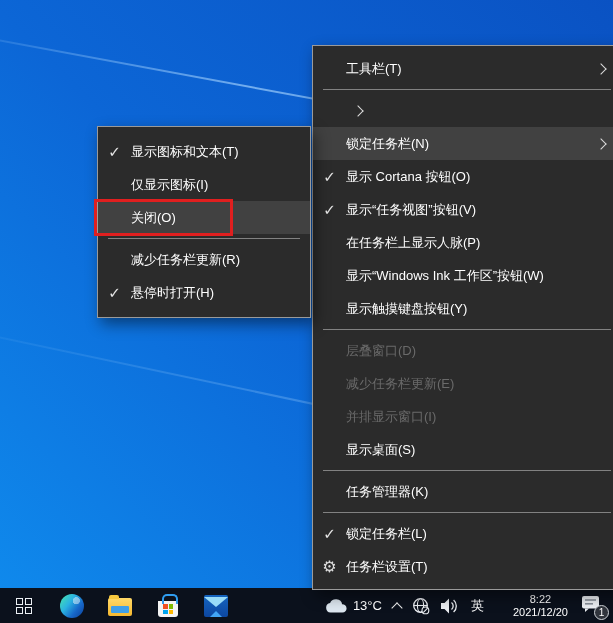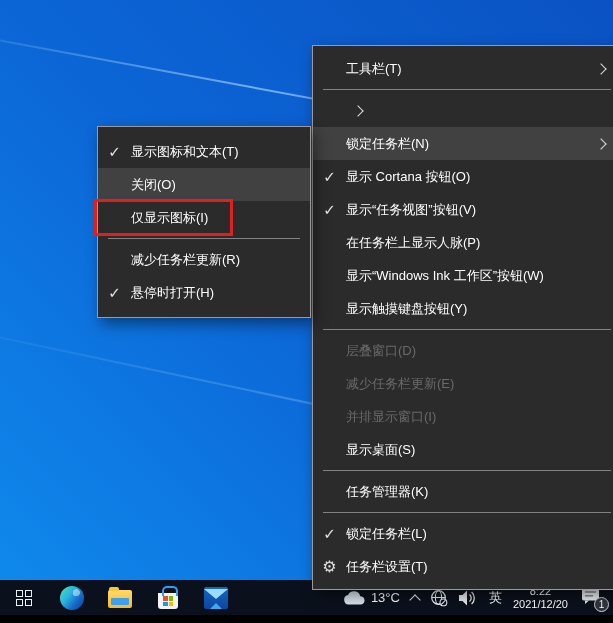--- a/index.html
+++ b/index.html
@@ -82,21 +82,21 @@
     position: absolute;
     left: 94px; top: 199px;
     width: 139px; height: 37px;
     border: 3px solid #e01f1f;
     z-index: 9;
   }
 
   
   .taskbar {
     position: absolute;
-    left: 0; right: 0; bottom: 8px;
+    left: 0; right: 0; bottom: 0;
     height: 35px;
     background: #0b111c;
     display: flex;
     align-items: center;
     color: #fff;
     z-index: 4;
   }
   .tb-left { display: flex; height: 100%; }
   .tb-slot {
     width: 48px; height: 100%;
@@ -163,21 +163,21 @@
   }
   .weather { display: flex; align-items: center; gap: 6px; }
   .chev-up {
     width: 8px; height: 8px;
     border-top: 1.6px solid #f0f0f0;
     border-right: 1.6px solid #f0f0f0;
     transform: rotate(-45deg);
     margin-top: 4px;
   }
   .lang { font-size: 13px; }
-  .clock { font-size: 11px; line-height: 13px; text-align: center; }
+  .clock { font-size: 11px; line-height: 13px; text-align: center; margin-left: 18px; }
   .notif-wrap { position: relative; width: 24px; height: 22px; margin-left: 2px; }
   .badge {
     position: absolute; right: -4px; bottom: -3px;
     width: 15px; height: 15px; border-radius: 50%;
     background: #31353d;
     border: 1px solid #cfd3d8;
     color: #fff; font-size: 10px;
     display: flex; align-items: center; justify-content: center;
   }
 </style>
@@ -266,27 +266,27 @@
   </div>
 </div>
 
 <div class="menu sub-menu">
   <div class="mi">
     <span class="gut">
         <span class="chk">✓</span>
       </span>
     <span class="lbl">显示图标和文本(T)</span>
   </div>
+  <div class="mi">
+    <span class="gut"></span>
+    <span class="lbl">仅显示图标(I)</span>
+  </div>
   <div class="mi hl">
     <span class="gut"></span>
     <span class="lbl">关闭(O)</span>
-  </div>
-  <div class="mi">
-    <span class="gut"></span>
-    <span class="lbl">仅显示图标(I)</span>
   </div>
   <div class="sep"></div>
   <div class="mi">
     <span class="gut"></span>
     <span class="lbl">减少任务栏更新(R)</span>
   </div>
   <div class="mi">
     <span class="gut">
         <span class="chk">✓</span>
       </span>

